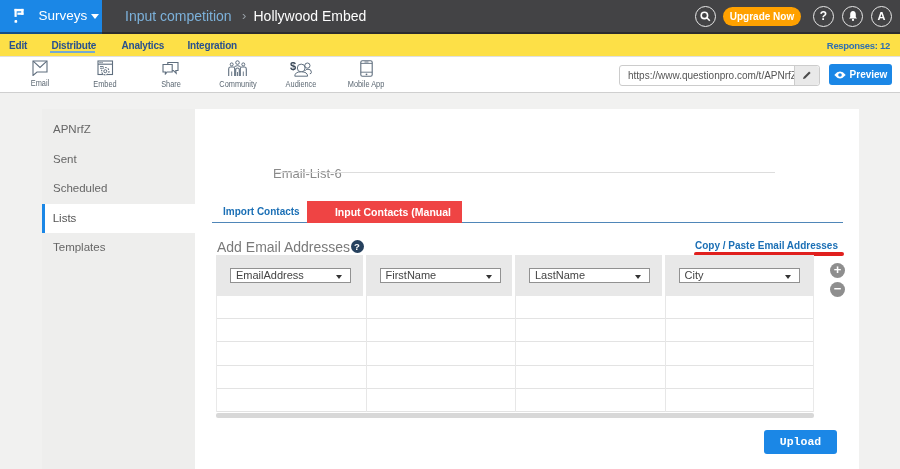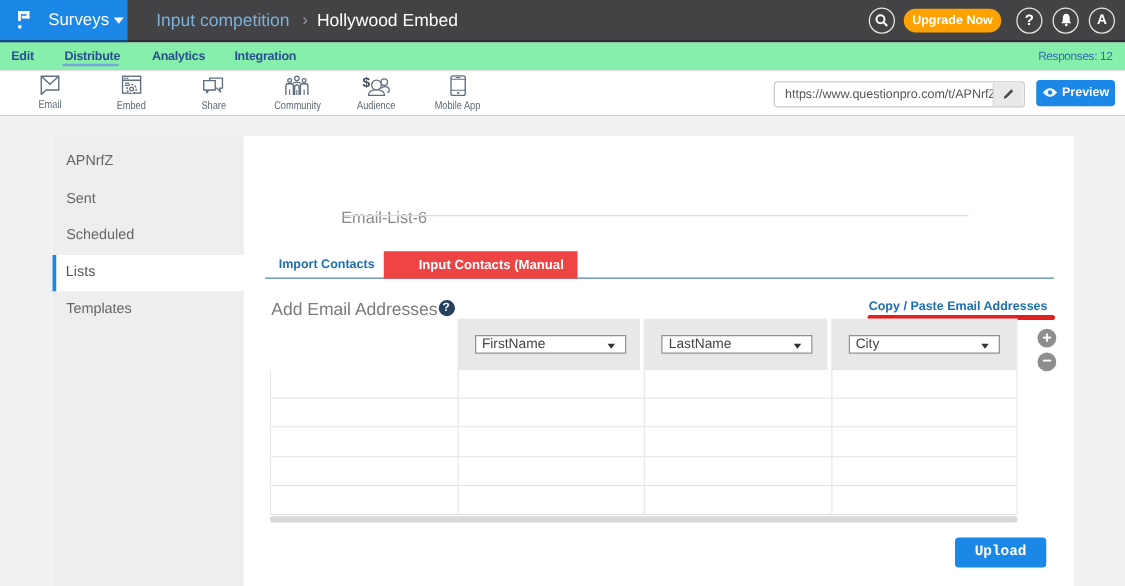--- a/index.html
+++ b/index.html
@@ -14,28 +14,28 @@
 #crumb1 { position:absolute; left:125px; top:8px; color:#7cb1da; font-size:14px; }
 #crumbsep { position:absolute; left:242px; top:8px; color:#98a0a7; font-size:13px; }
 #crumb2 { position:absolute; left:253.5px; top:8px; color:#fdfdfd; font-size:14px; }
 .tcircle { position:absolute; top:6px; width:21px; height:21px; border:1.4px solid #e8e8e8; border-radius:50%; color:#fff; text-align:center; }
 #c-search { left:695px; }
 #c-help { left:813px; font-size:12px; font-weight:bold; line-height:18.5px; }
 #c-bell { left:842px; }
 #c-av { left:871px; font-size:11px; font-weight:bold; line-height:18.5px; }
 #upgr { position:absolute; left:723px; top:7px; width:78px; height:19px; background:#ffa100; border-radius:10px; color:#fff; font-size:10px; font-weight:bold; text-align:center; line-height:19px; }
 
-#nav { position:absolute; left:0; top:34px; width:900px; height:22.5px; background:#86efac; border-bottom:1px solid #e0e0e0; }
+#nav { position:absolute; left:0; top:34px; width:900px; height:22.5px; background:#fde047; border-bottom:1px solid #e0e0e0; }
 .navitem { position:absolute; top:5.5px; color:#28508f; font-size:10px; font-weight:bold; letter-spacing:-0.2px; }
 #nv1 { left:9px; }
 #nv2 { left:51.5px; }
 #nv2line { position:absolute; left:50px; top:17.2px; width:45px; height:1.6px; background:#74a9d4; }
 #nv3 { left:121.5px; }
 #nv4 { left:187.5px; }
-#resp { position:absolute; right:10px; top:6px; color:#2e6fb2; font-size:9.5px; font-weight:normal; letter-spacing:-0.3px; }
+#resp { position:absolute; right:10px; top:6px; color:#2e6fb2; font-size:9.5px; font-weight:bold; letter-spacing:-0.3px; }
 
 #toolbar { position:absolute; left:0; top:56.5px; width:900px; height:36.5px; background:#fff; border-bottom:1px solid #cfcfcf; }
 .tool { position:absolute; top:3.5px; width:64px; text-align:center; }
 .tool svg { display:block; margin:0 auto; }
 .tool .lbl { display:block; margin-top:2px; font-size:9px; color:#5c6873; transform:scaleX(0.82); }
 #urlbox { position:absolute; left:619px; top:8px; width:201px; height:21px; border:1px solid #ccc; border-radius:3px; background:#fff; overflow:hidden; }
 #urltext { position:absolute; left:8px; top:4.5px; font-size:10px; color:#555; white-space:nowrap; }
 #urlpencil { position:absolute; right:0; top:0; width:25px; height:19px; background:#e9e9e9; border-left:1px solid #ccc; border-radius:0 3px 3px 0; text-align:center; }
 #preview { position:absolute; left:829px; top:7px; width:63px; height:21px; background:#1b87e6; border-radius:3px; color:#fff; font-size:10px; font-weight:bold; text-align:center; line-height:21px; }
 
@@ -198,20 +198,23 @@
         <div id="tabs">
           <span id="tab1">Import Contacts</span>
           <span id="tab2">Input Contacts (Manual Entry)</span>
         </div>
         <span id="addlbl">Add Email Addresses</span>
         <div id="qmark">?</div>
         <span id="copypaste">Copy / Paste Email Addresses</span>
         <div id="redline"></div>
         <div id="tbl">
           <div id="thead">
+            <div class="hcell" style="left:0">
+                <div class="sel">EmailAddress</div>
+              </div>
             <div class="hcell" style="left:149.5px">
                 <div class="sel">FirstName</div>
               </div>
             <div class="hcell" style="left:299px">
                 <div class="sel">LastName</div>
               </div>
             <div class="hcell" style="left:448.5px; width:149.5px">
                 <div class="sel">City</div>
               </div>
           </div>

